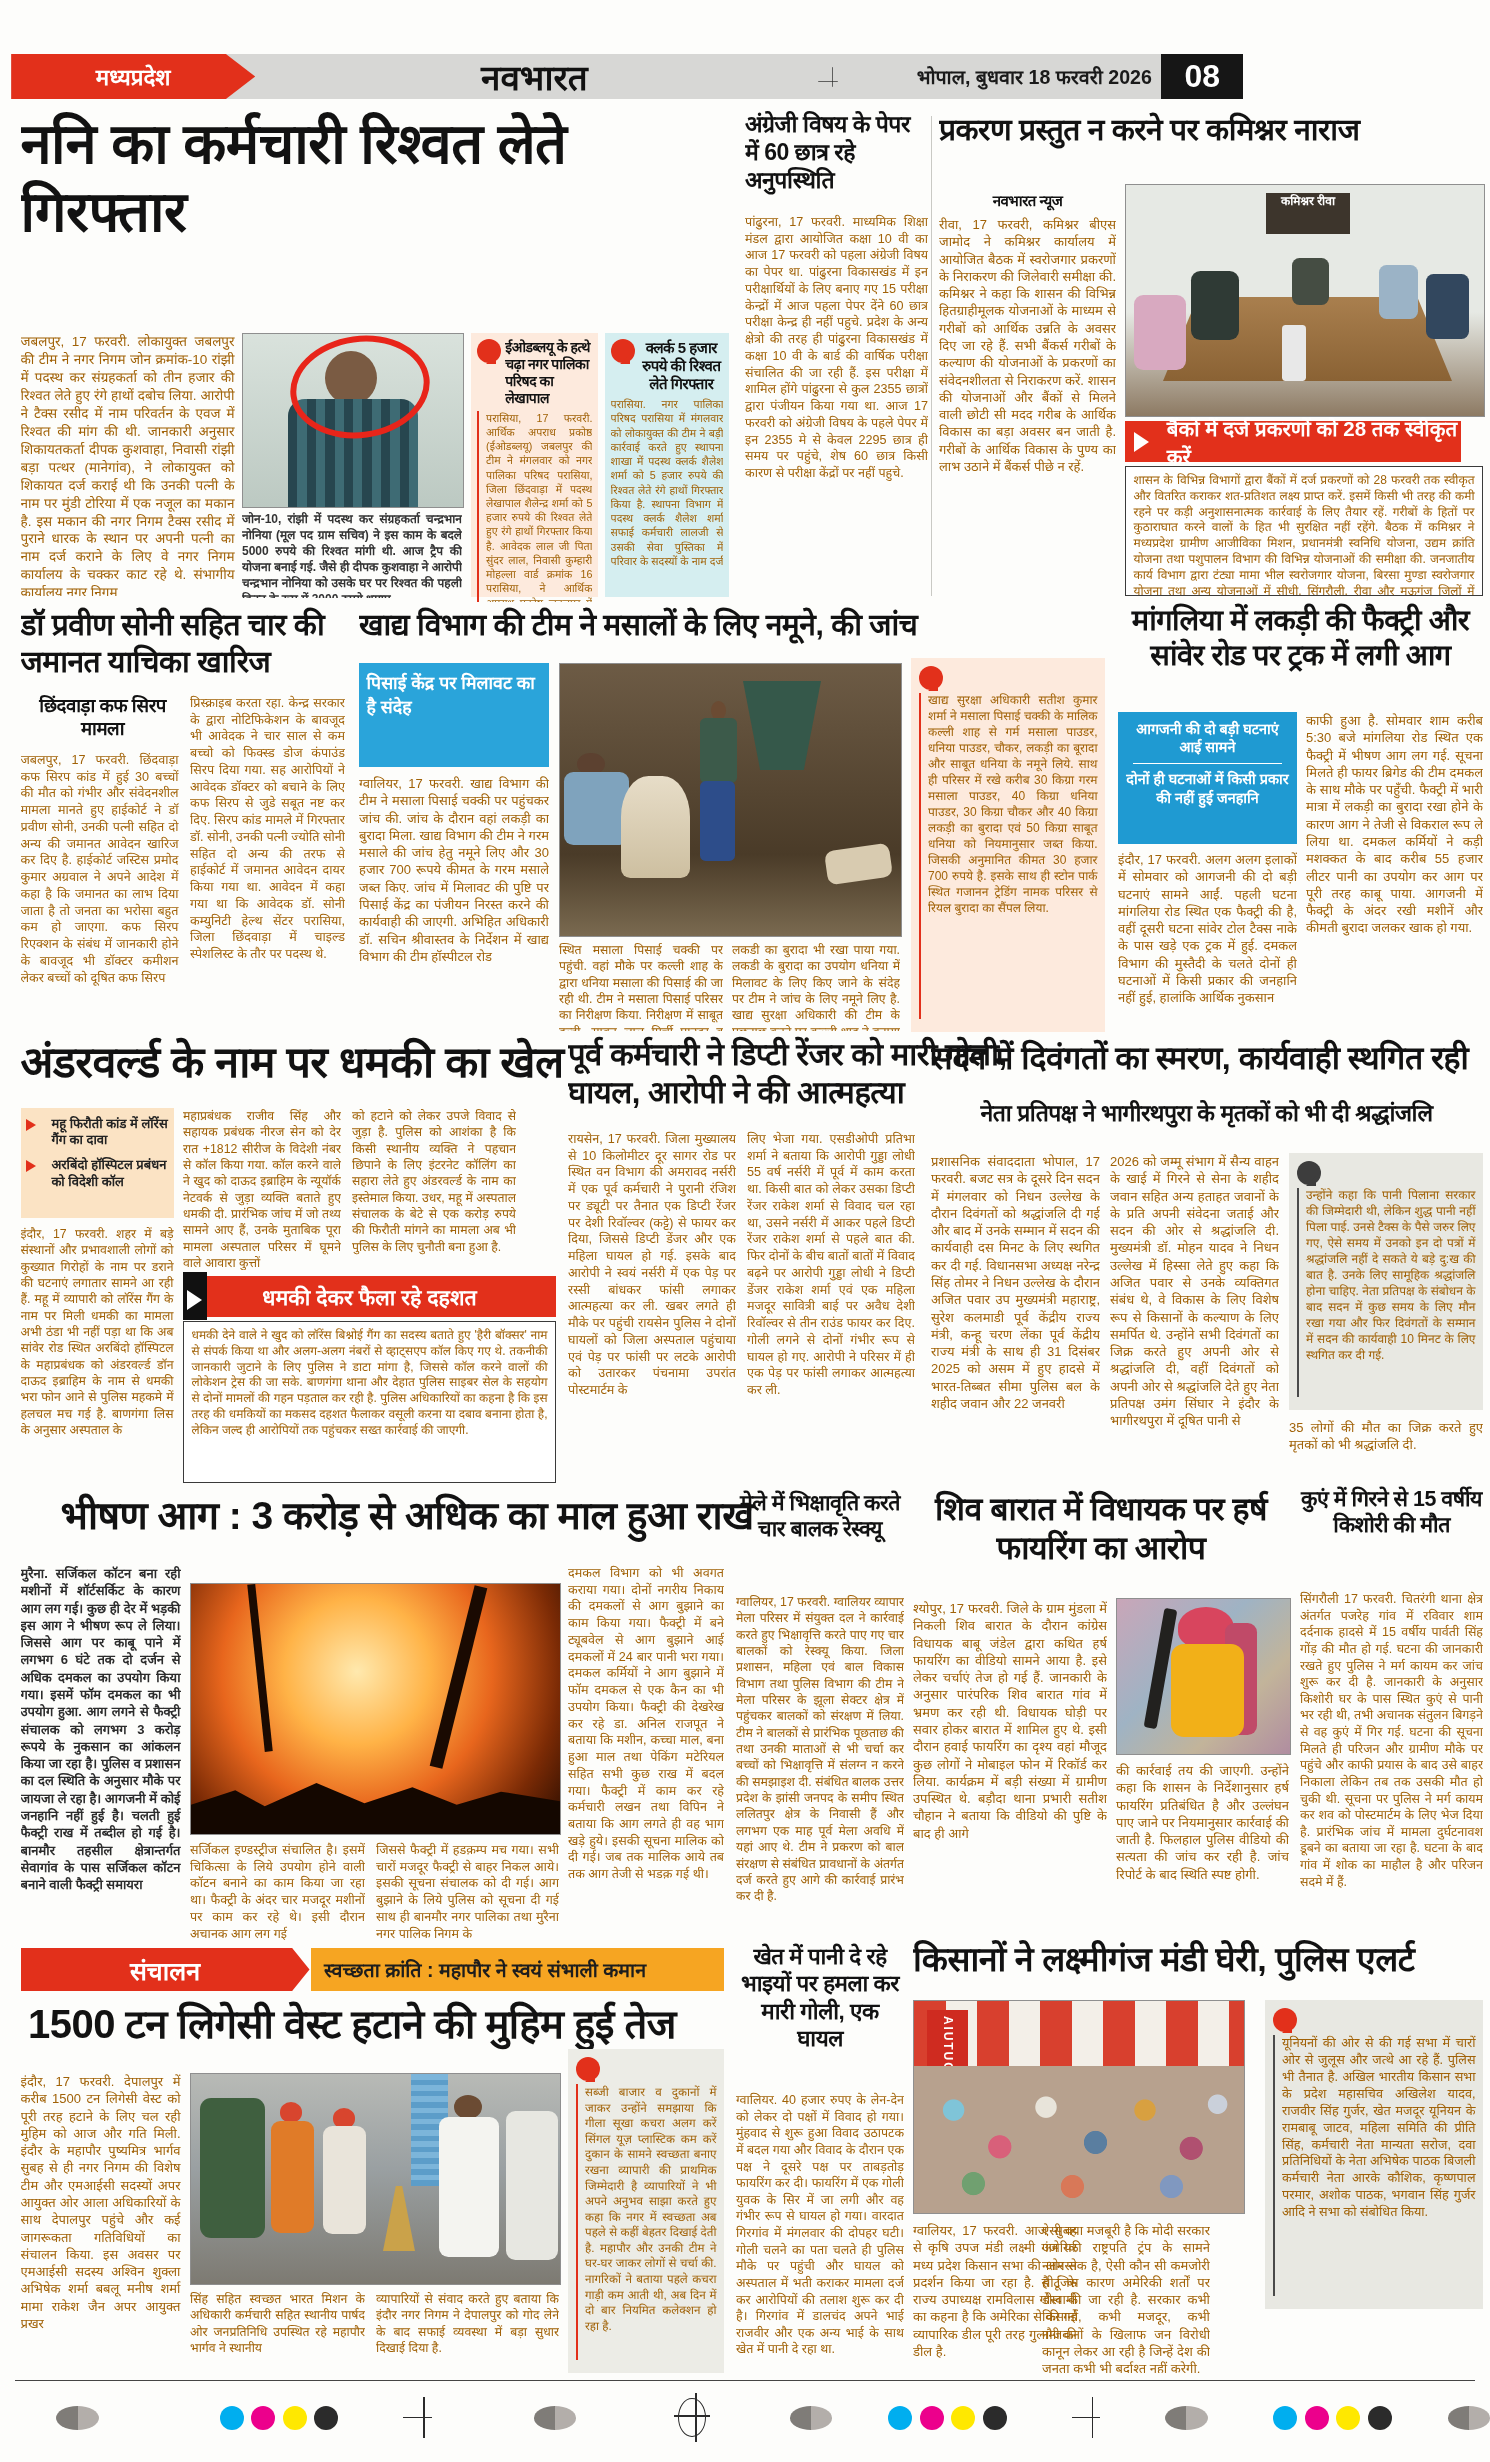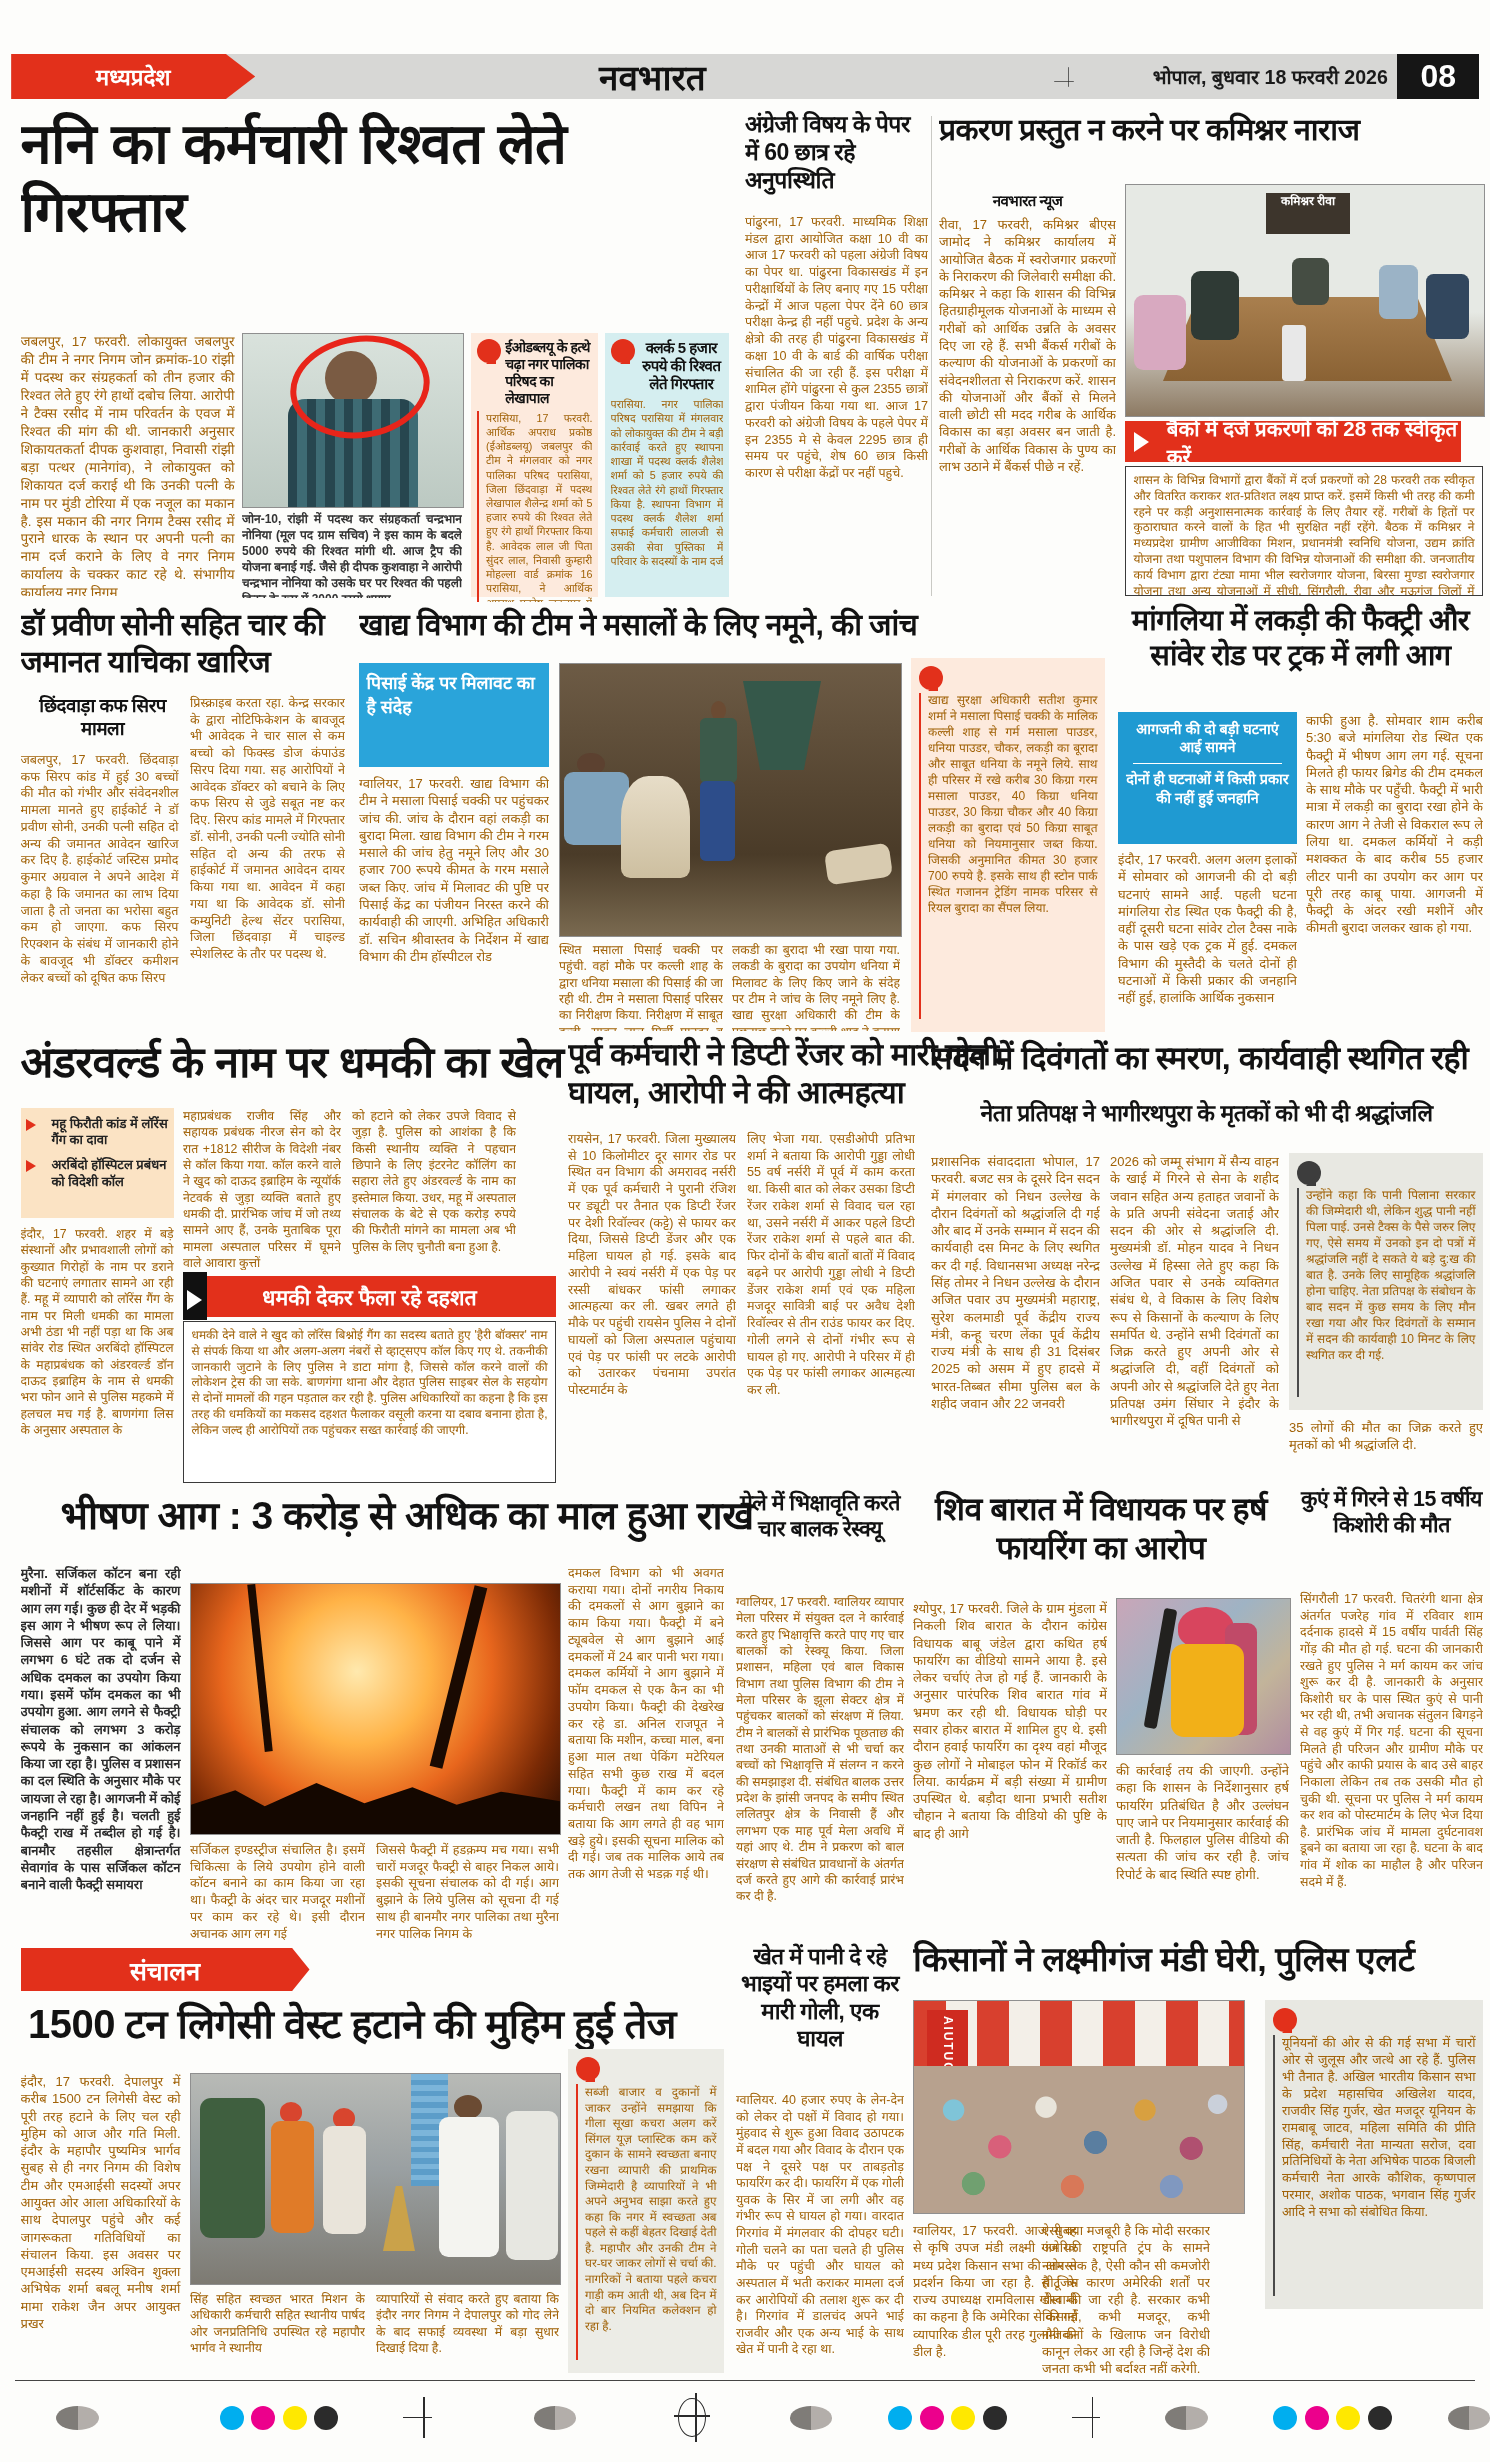--- a/index.html
+++ b/index.html
@@ -43,21 +43,21 @@
   .plusmark::after{content:"";position:absolute;top:0;bottom:0;left:19.6px;width:1.9px;background:#2b2b2b;}
   .crosshair{position:relative;width:37px;height:37px;border:1.9px solid #2b2b2b;border-radius:50%;}
   .crosshair::before{content:"";position:absolute;left:-5.6px;right:-5.6px;top:16px;height:1.9px;background:#2b2b2b;}
   .crosshair::after{content:"";position:absolute;top:-5.6px;bottom:-5.6px;left:16px;width:1.9px;background:#2b2b2b;}
 </style>
 </head>
 <body>
 
 <div class="page">
 
-  <div class="abs bar" style="left:11.2px;top:54px;width:1468px;height:45px;">
+  <div class="abs bar" style="left:11.2px;top:54px;width:1232px;height:45px;">
     <div class="badge" style="width:244px;height:45px;">
       <span>मध्यप्रदेश</span>
     </div>
     <div style="flex:1;text-align:center;">
       <span class="masthead">नवभारत</span>
     </div>
     <div class="plusmark" style="width:28px;height:28px;margin-right:75px;transform:scale(.7);"></div>
     <div style="font-weight:bold;font-size:19.6px;color:#1a1a1a;margin-right:9.3px;">भोपाल, बुधवार 18 फरवरी 2026</div>
     <div class="pagenum" style="width:82px;height:45px;">08</div>
   </div>
@@ -201,20 +201,21 @@
     <div class="abs" style="left:108px;top:24px;width:32px;height:112px;background:#c04a68;border-radius:9.3px;"></div>
     <div class="abs" style="left:54px;top:45px;width:73px;height:93px;background:#f2b018;border-radius:13px;"></div>
     <div class="abs" style="left:37px;top:9.3px;width:13px;height:121px;background:#22211f;transform:rotate(10deg);border-radius:3.7px;"></div>
   </div>
   <div class="abs bt" style="left:1116px;top:1762px;width:173px;height:183px;font-size:13px;">की कार्रवाई तय की जाएगी. उन्होंने कहा कि शासन के निर्देशानुसार हर्ष फायरिंग प्रतिबंधित है और उल्लंघन पाए जाने पर नियमानुसार कार्रवाई की जाती है. फिलहाल पुलिस वीडियो की सत्यता की जांच कर रही है. जांच रिपोर्ट के बाद स्थिति स्पष्ट होगी.</div>
 
   <div class="abs hl center" style="left:1300px;top:1486px;width:183px;height:97px;font-size:21.4px;">कुएं में गिरने से 15 वर्षीय किशोरी की मौत</div>
   <div class="abs bt" style="left:1300px;top:1591px;width:183px;height:354px;font-size:12.5px;">सिंगरौली 17 फरवरी. चितरंगी थाना क्षेत्र अंतर्गत पजरेह गांव में रविवार शाम दर्दनाक हादसे में 15 वर्षीय पार्वती सिंह गोंड़ की मौत हो गई. घटना की जानकारी रखते हुए पुलिस ने मर्ग कायम कर जांच शुरू कर दी है. जानकारी के अनुसार किशोरी घर के पास स्थित कुएं से पानी भर रही थी, तभी अचानक संतुलन बिगड़ने से वह कुएं में गिर गई. घटना की सूचना मिलते ही परिजन और ग्रामीण मौके पर पहुंचे और काफी प्रयास के बाद उसे बाहर निकाला लेकिन तब तक उसकी मौत हो चुकी थी. सूचना पर पुलिस ने मर्ग कायम कर शव को पोस्टमार्टम के लिए भेज दिया है. प्रारंभिक जांच में मामला दुर्घटनावश डूबने का बताया जा रहा है. घटना के बाद गांव में शोक का माहौल है और परिजन सदमे में हैं.</div>
 
   <div class="abs" style="left:20.5px;top:1948px;width:289px;height:43px;background:#e2301b;color:#fff;font-weight:bold;font-size:25px;display:flex;align-items:center;justify-content:center;clip-path:polygon(0 0,94% 0,100% 50%,94% 100%,0 100%);">संचालन</div>
+  <div class="abs" style="left:311px;top:1948px;width:413px;height:43px;background:#f6a522;color:#1d1d1d;font-weight:bold;font-size:19.6px;display:flex;align-items:center;padding-left:13px;box-sizing:border-box;">स्वच्छता क्रांति : महापौर ने स्वयं संभाली कमान</div>
   <div class="abs hl" style="left:28px;top:2000px;width:697px;height:61px;font-size:40px;">1500 टन लिगेसी वेस्ट हटाने की मुहिम हुई तेज</div>
   <div class="abs bt" style="left:20.5px;top:2073px;width:160px;height:300px;font-size:13px;">इंदौर, 17 फरवरी. देपालपुर में करीब 1500 टन लिगेसी वेस्ट को पूरी तरह हटाने के लिए चल रही मुहिम को आज और गति मिली. इंदौर के महापौर पुष्यमित्र भार्गव सुबह से ही नगर निगम की विशेष टीम और एमआईसी सदस्यों अपर आयुक्त ओर आला अधिकारियों के साथ देपालपुर पहुंचे और कई जागरूकता गतिविधियों का संचालन किया. इस अवसर पर एमआईसी सदस्य अश्विन शुक्ला अभिषेक शर्मा बबलू मनीष शर्मा मामा राकेश जैन अपर आयुक्त प्रखर</div>
   <div class="photo" style="left:190px;top:2073px;width:369px;height:210px;background:linear-gradient(180deg,#b8bab6 0%,#9aa0a2 45%,#7d7a72 100%);">
     <div class="abs" style="left:220px;top:0;width:37px;height:112px;background:repeating-linear-gradient(0deg,#5c9dc9 0 5.6px,#7cb5da 5.6px 11.2px);"></div>
     <div class="abs" style="left:9.3px;top:24px;width:65px;height:140px;border-radius:11.2px;background:#3f5f3f;"></div>
     <div class="abs" style="left:89px;top:28px;width:22.4px;height:20.5px;border-radius:50%;background:#d8452e;"></div>
     <div class="abs" style="left:80px;top:47px;width:43px;height:112px;border-radius:9.3px;background:#e07b28;"></div>
     <div class="abs" style="left:142px;top:34px;width:22.4px;height:20.5px;border-radius:50%;background:#d8452e;"></div>
     <div class="abs" style="left:132px;top:52px;width:43px;height:108px;border-radius:9.3px;background:#e9e4da;"></div>
     <div class="abs" style="left:263px;top:20.5px;width:28px;height:24px;border-radius:50%;background:#6b4b33;"></div>

